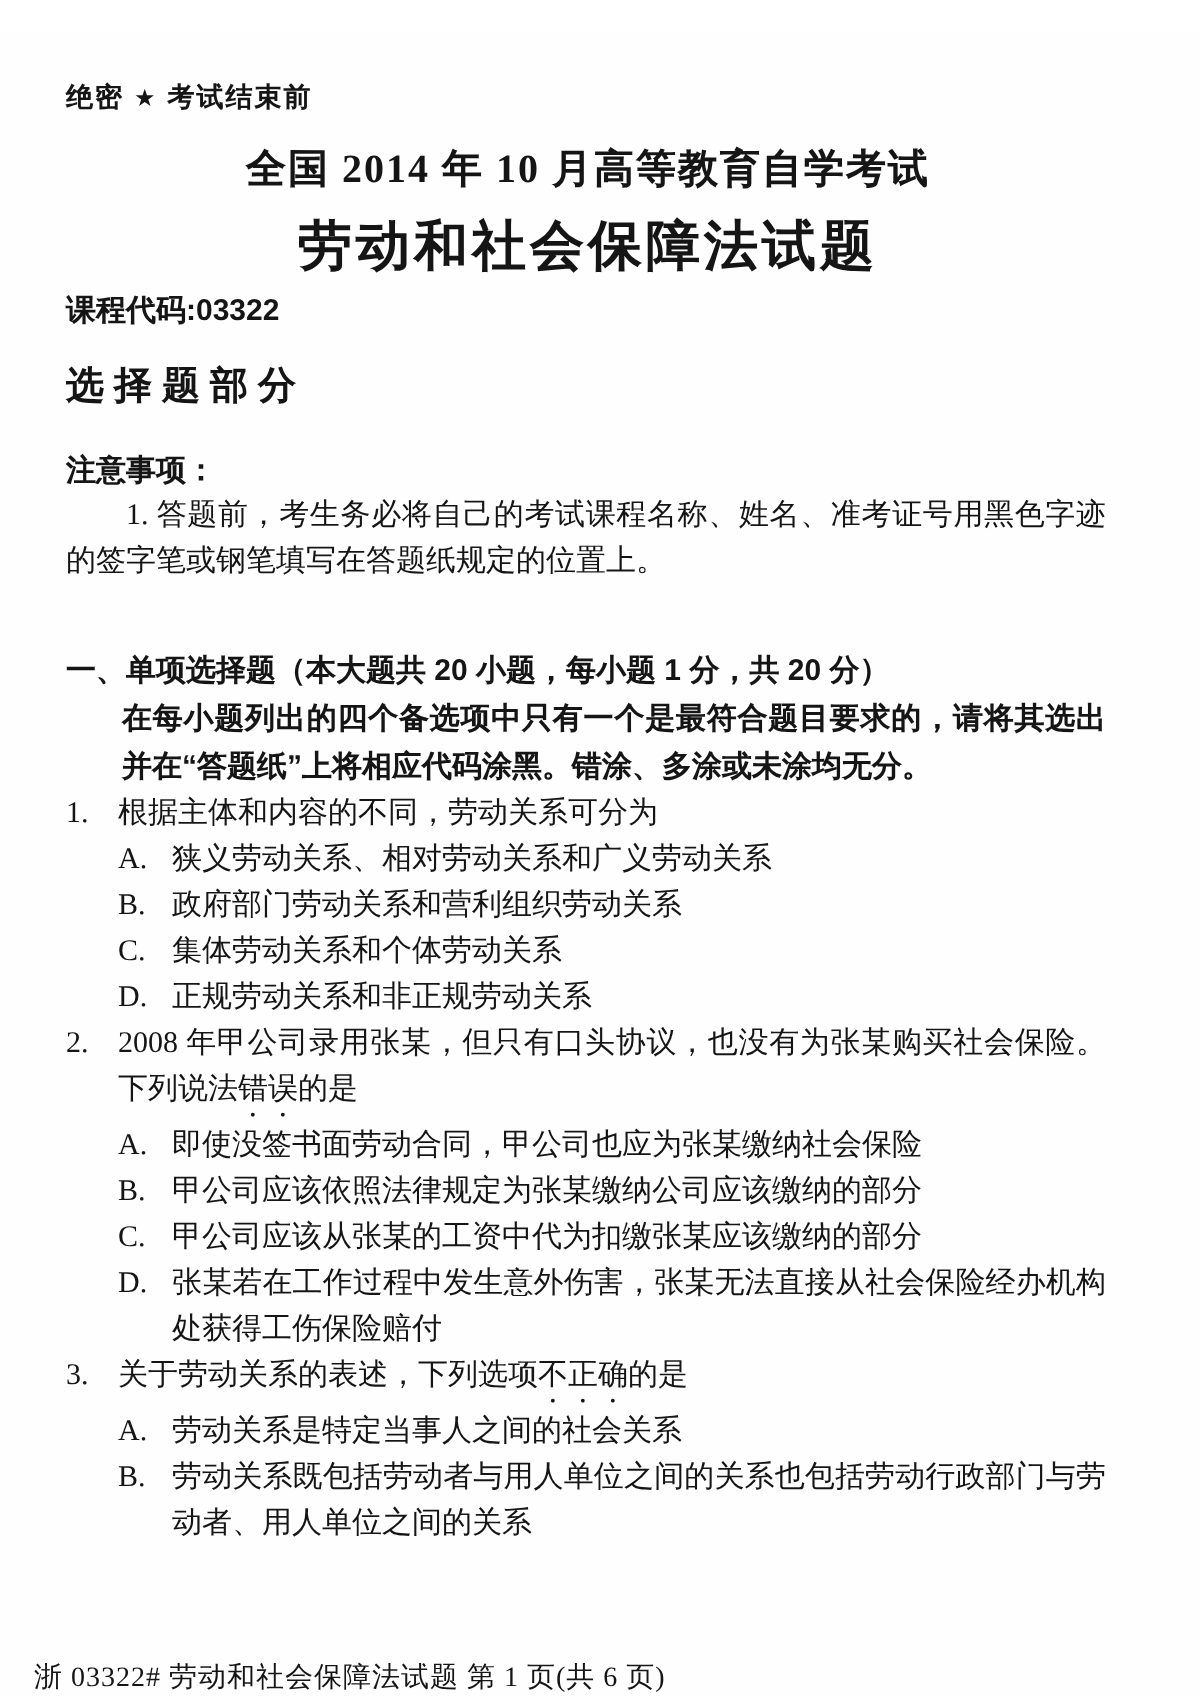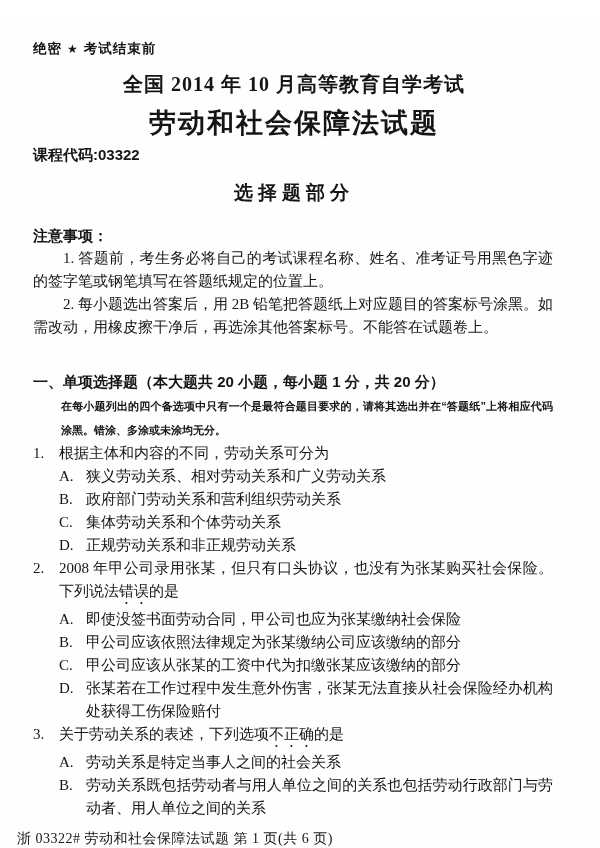--- a/index.html
+++ b/index.html
@@ -50,21 +50,20 @@
   }
   .instruction {
     font-family: "Liberation Sans", "DejaVu Sans", sans-serif;
     font-weight: bold;
     font-size: 15px;
     text-indent: 2em;
     margin-top: 26px;
     line-height: 23px;
   }
   .section-title {
-    text-align: center;
     font-family: Liberation Serif, serif;
     font-weight: bold;
     font-size: 19px;
     letter-spacing: 5px;
     margin-top: 15px;
   }
   .notes-heading {
     font-family: "Liberation Sans", "DejaVu Sans", sans-serif;
     font-weight: bold;
     font-size: 15px;
@@ -81,21 +80,21 @@
   .part-heading {
     font-family: "Liberation Sans", "DejaVu Sans", sans-serif;
     font-weight: bold;
     font-size: 15px;
     margin-top: 31px;
     line-height: 24px;
   }
   .part-instruction {
     font-family: "Liberation Sans", "DejaVu Sans", sans-serif;
     font-weight: bold;
-    font-size: 11px;
+    font-size: 15px;
     line-height: 24px;
     margin-left: 28px;
     text-align: justify;
     padding-right: 2px;
   }
   .question { margin-top: 0; }
   .q-row, .opt-row {
     display: flex;
     font-size: 15px;
     line-height: 23px;
@@ -133,21 +132,20 @@
 
   <h1 class="exam-title">全国 2014 年 10 月高等教育自学考试</h1>
   <h2 class="paper-title">劳动和社会保障法试题</h2>
   <div class="course-code">课程代码:03322</div>
 
 
   <h3 class="section-title">选择题部分</h3>
 
   <div class="notes-heading">注意事项：</div>
   <p class="note">1. 答题前，考生务必将自己的考试课程名称、姓名、准考证号用黑色字迹的签字笔或钢笔填写在答题纸规定的位置上。</p>
-  <p class="note">2. 每小题选出答案后，用 2B 铅笔把答题纸上对应题目的答案标号涂黑。如需改动，用橡皮擦干净后，再选涂其他答案标号。不能答在试题卷上。</p>
 
   <div class="part-heading">一、单项选择题（本大题共 20 小题，每小题 1 分，共 20 分）</div>
   <div class="part-instruction">在每小题列出的四个备选项中只有一个是最符合题目要求的，请将其选出并在“答题纸”上将相应代码涂黑。错涂、多涂或未涂均无分。</div>
 
   <div class="question">
     <div class="q-row">
       <span class="q-num">1.</span>
       <div class="q-text"><span>根据主体和内容的不同，劳动关系可分为</span></div>
     </div>
     <div class="opt-row">

